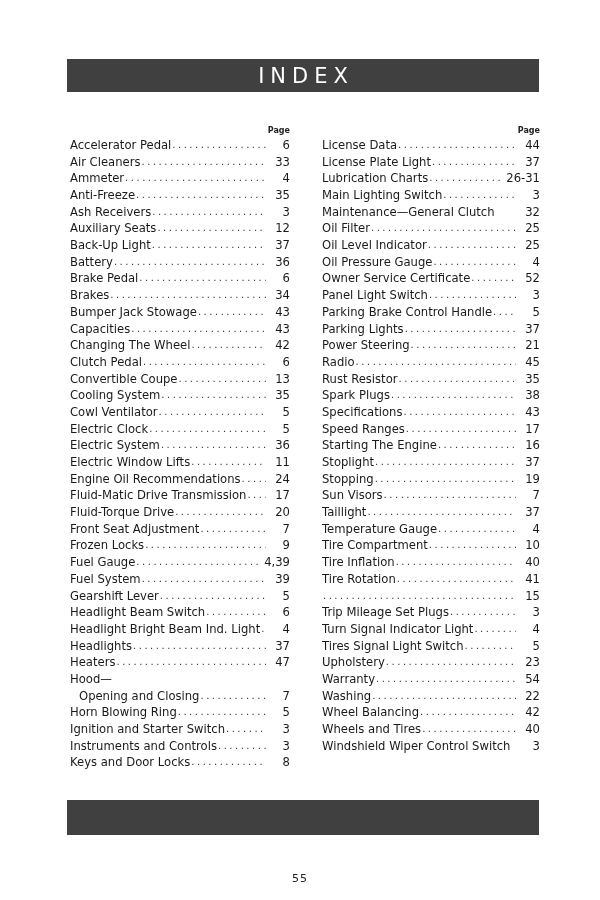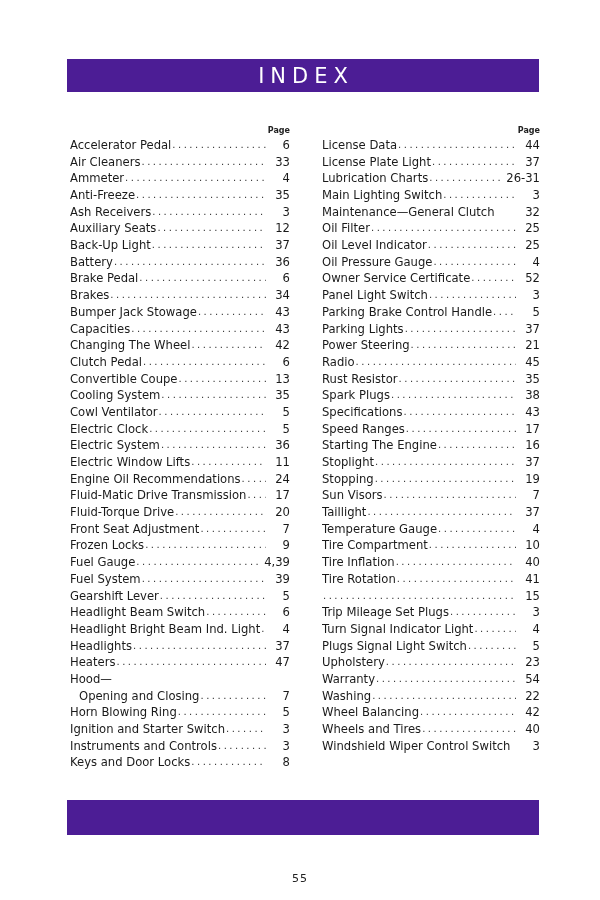--- a/index.html
+++ b/index.html
@@ -1,21 +1,21 @@
 <!DOCTYPE html>
 <html><head>
 <meta charset="utf-8">
 <style>
   html, body { margin: 0; padding: 0; }
   body {
     width: 600px; height: 900px; background: #ffffff; position: relative; overflow: hidden;
     font-family: "DejaVu Sans", sans-serif; color: #1a1a1a;
   }
   .band {
-    position: absolute; left: 67px; width: 472px; background: #4c1d95;
+    position: absolute; left: 67px; width: 472px; background: #404040;
   }
   .band.top { top: 59px; height: 33px; display: flex; align-items: center; justify-content: center; }
   .band.bottom { top: 800px; height: 35px; }
   .band-title {
     color: #ffffff; font-size: 21px; letter-spacing: 6px; font-weight: normal;
     font-family: "DejaVu Sans", sans-serif; padding-left: 6px;
   }
   .col { position: absolute; top: 125px; }
   .col.left { left: 70px; width: 220px; }
   .col.right { left: 322px; width: 218px; }
@@ -390,21 +390,21 @@
         <span class="label">Trip Mileage Set Plugs</span>
         <span class="dots"></span>
         <span class="pg">3</span>
       </div>
       <div class="entry">
         <span class="label">Turn Signal Indicator Light</span>
         <span class="dots"></span>
         <span class="pg">4</span>
       </div>
       <div class="entry">
-        <span class="label">Plugs Signal Light Switch</span>
+        <span class="label">Tires Signal Light Switch</span>
         <span class="dots"></span>
         <span class="pg">5</span>
       </div>
       <div class="entry">
         <span class="label">Upholstery</span>
         <span class="dots"></span>
         <span class="pg">23</span>
       </div>
       <div class="entry">
         <span class="label">Warranty</span>

